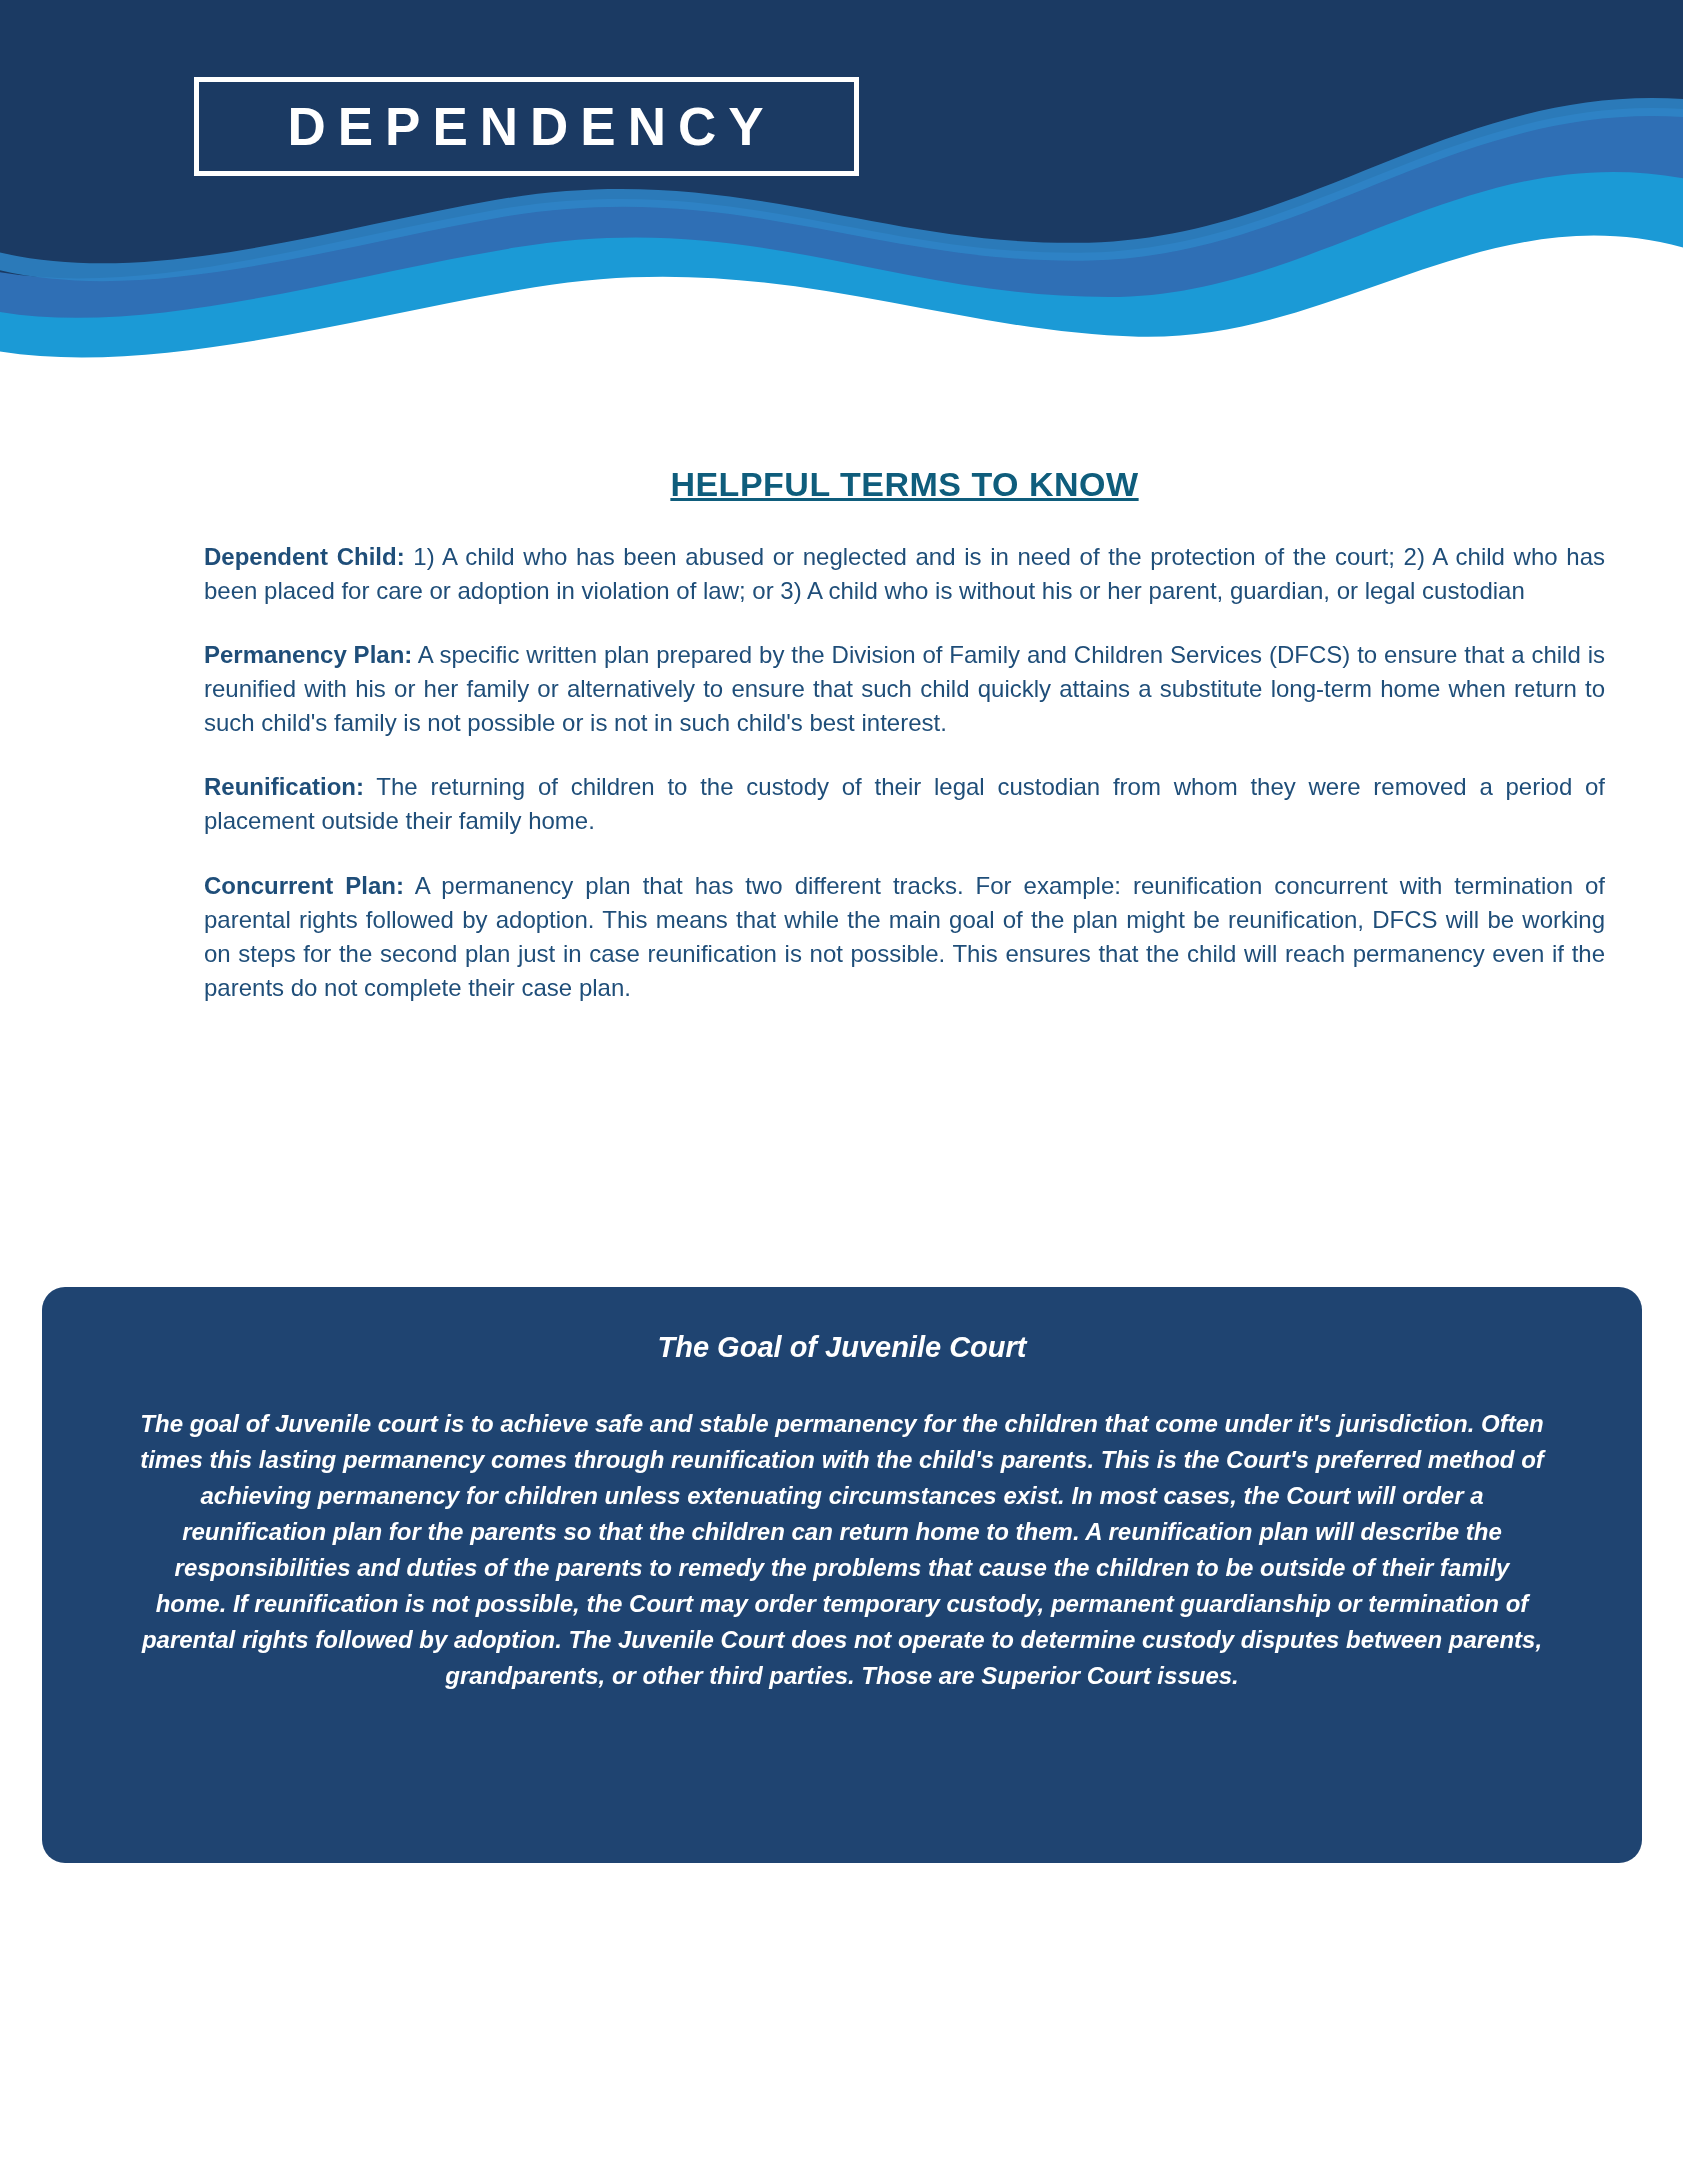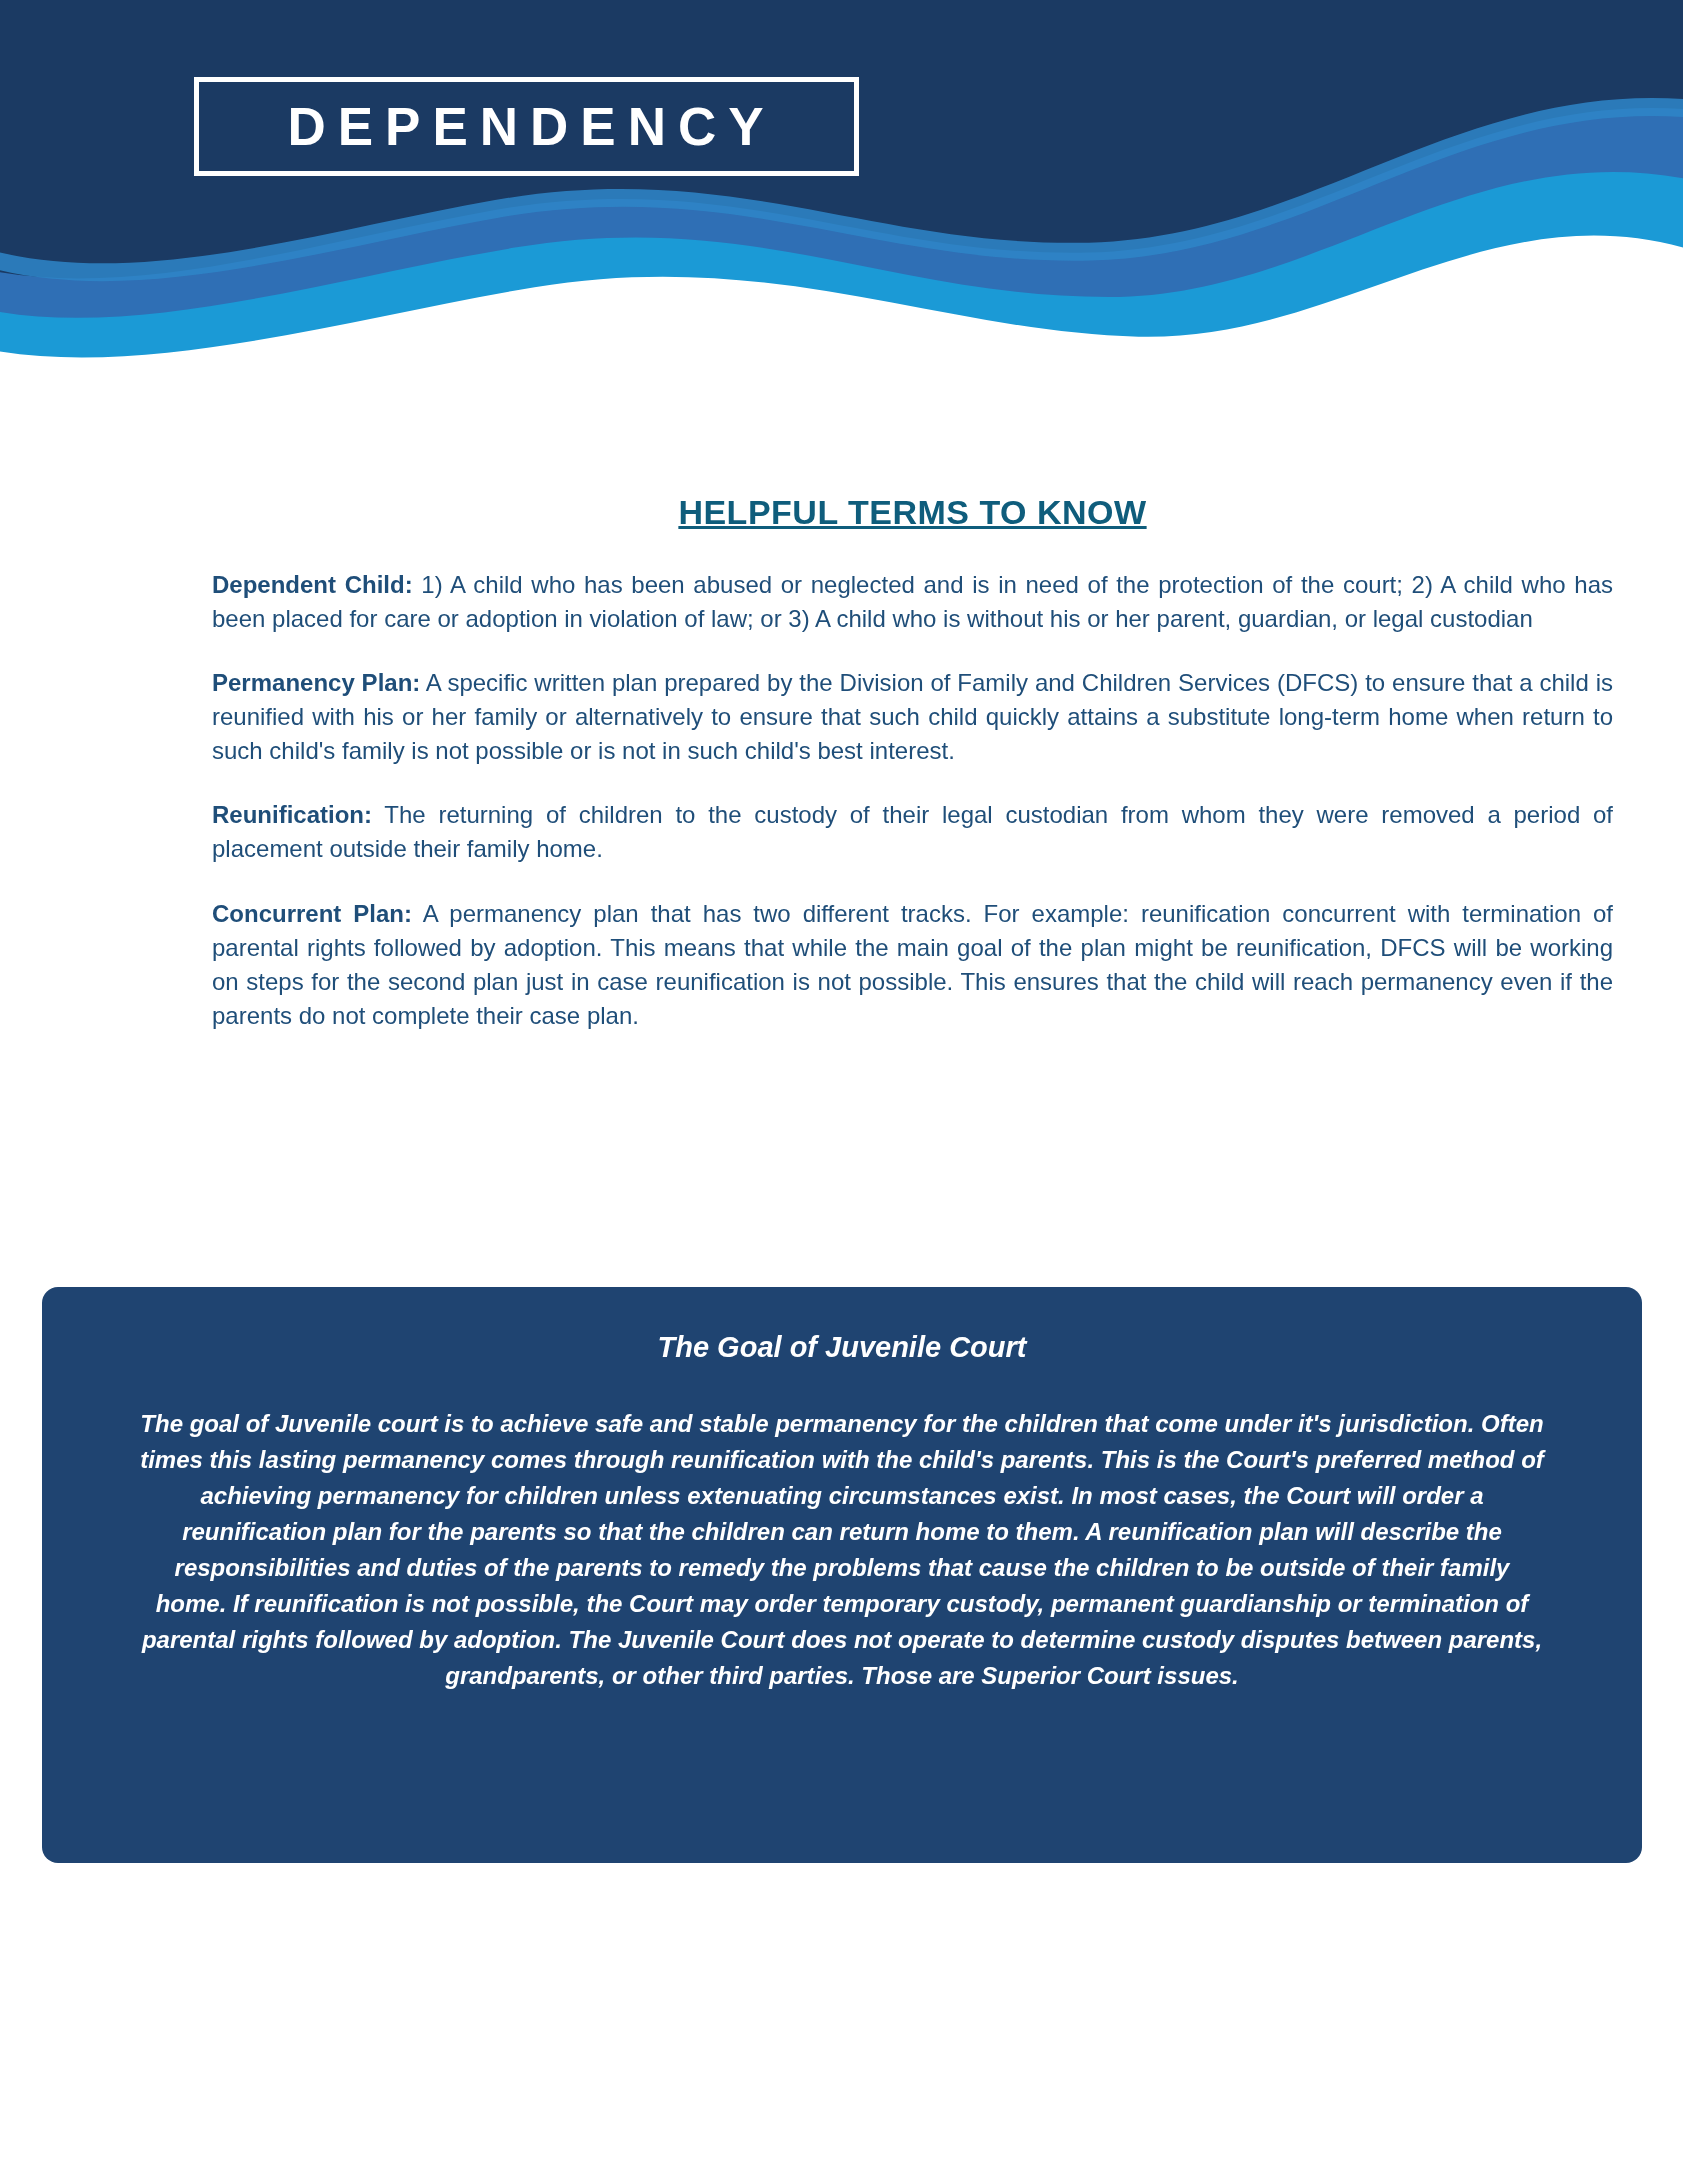--- a/index.html
+++ b/index.html
@@ -64,24 +64,23 @@
     top: 216px;
     color: #ffffff;
     font-size: 26px;
     font-family: "Liberation Sans", sans-serif;
     letter-spacing: 0.2px;
   }
 
   
   .content {
     position: absolute;
-    left: 212px;
+    left: 204px;
     top: 465px;
     width: 1401px;
-    margin-top: 28px;
   }
   .section-heading {
     text-align: center;
     color: #0f5d7c;
     font-size: 34px;
     font-weight: bold;
     text-decoration: underline;
     margin: 0 0 36px 0;
     letter-spacing: 0.5px;
   }
@@ -98,21 +97,21 @@
   }
 
   
   .callout {
     position: absolute;
     left: 42px;
     top: 1287px;
     width: 1600px;
     height: 576px;
     background: #1f4471;
-    border-radius: 16px;
+    border-radius: 23px;
     box-sizing: border-box;
     padding: 44px 95px 40px 95px;
   }
   .callout-title {
     text-align: center;
     color: #ffffff;
     font-size: 29px;
     font-style: italic;
     font-weight: bold;
     margin: 0 0 42px 0;

